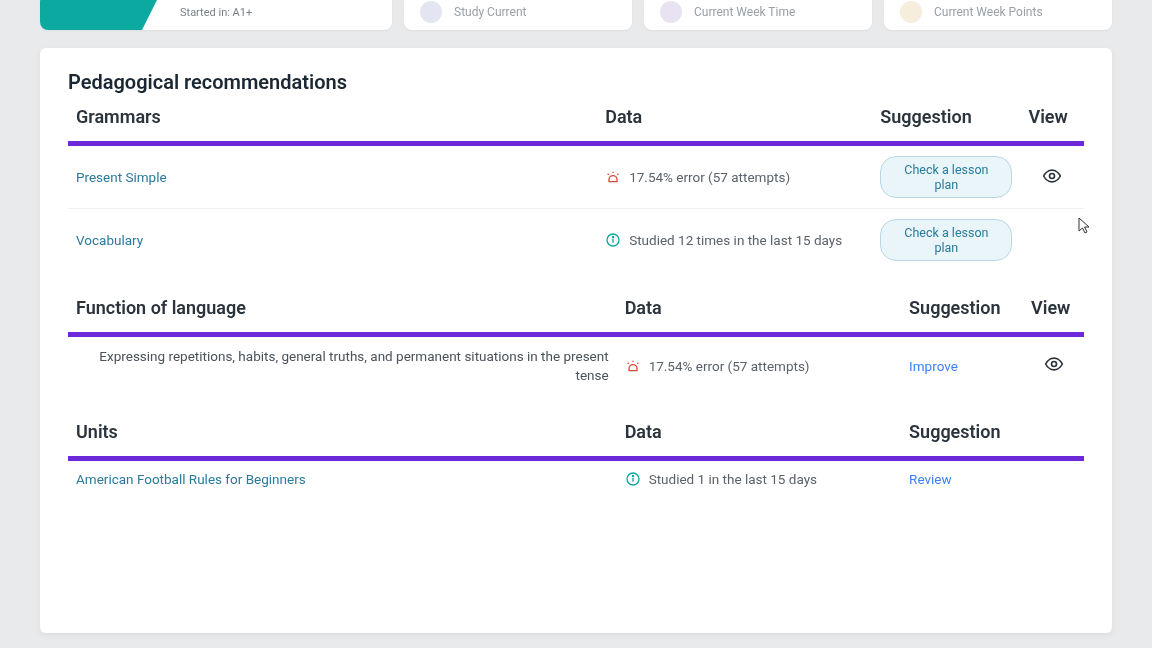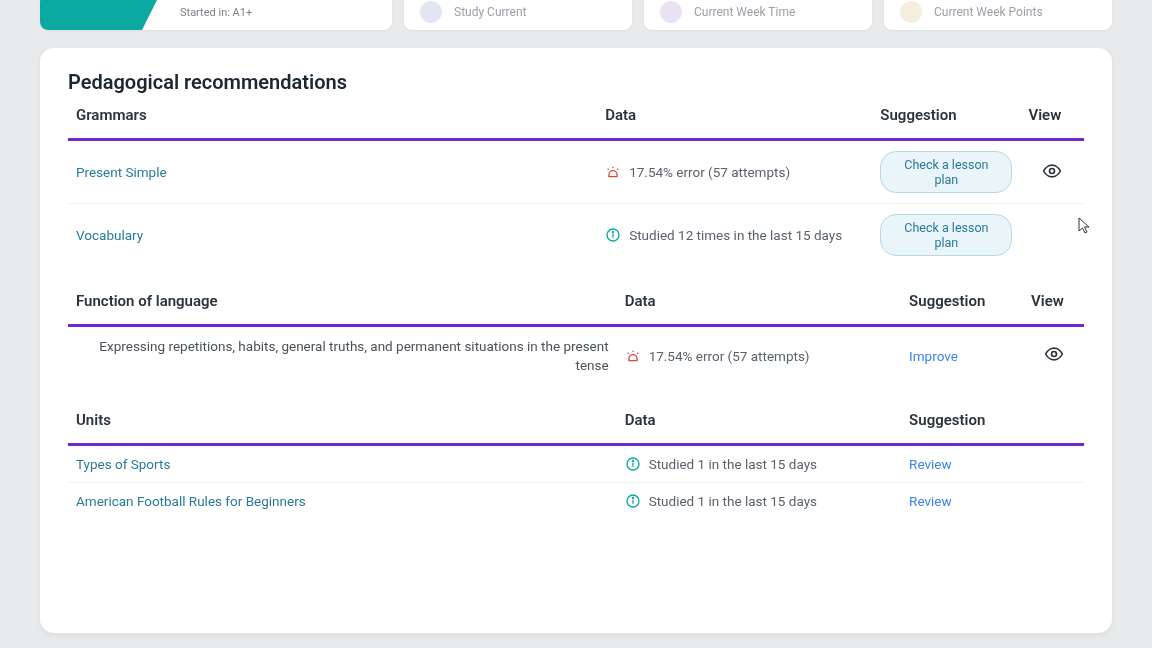--- a/index.html
+++ b/index.html
@@ -49,45 +49,45 @@
     .top-card .icon-circle {
       width: 22px; height: 22px;
       border-radius: 50%;
       background: #e3e6f2;
       margin-right: 12px;
       flex-shrink: 0;
     }
     .main-panel {
       background: #fff;
       margin: 18px 40px 0 40px;
-      border-radius: 14px;
+      border-radius: 6px;
       box-shadow: 0 2px 6px rgba(0,0,0,0.06);
       padding: 22px 28px 10px 28px;
       height: 585px;
     }
     .title {
       font-size: 20px;
       font-weight: 600;
       color: #1b2733;
     }
     .subtitle {
       font-size: 13.5px;
       color: #8a9097;
       margin-top: 4px;
       margin-bottom: 20px;
     }
     .section { margin-bottom: 14px; }
     .tbl { width: 100%; border-collapse: collapse; }
     .tbl th {
       text-align: left;
       font-weight: 600;
-      font-size: 15px;
+      font-size: 18px;
       color: #2b343d;
       padding: 12px 8px 14px 8px;
-      border-bottom: 3px solid #6d28d9;
+      border-bottom: 5px solid #6d28d9;
     }
     .tbl td {
       font-size: 13.5px;
       padding: 10px 8px;
       border-bottom: 1px solid #eef0f2;
       vertical-align: middle;
     }
     .tbl tr:last-child td { border-bottom: none; }
     .link-cell { color: #2a7a9c; }
     .text-cell { color: #4a525a; }
@@ -235,47 +235,33 @@
     <table class="tbl">
       <thead>
         <tr>
           <th style="width:54%">Units</th>
           <th style="width:28%">Data</th>
           <th style="width:18%">Suggestion</th>
         </tr>
       </thead>
       <tbody id="units-body">
           <tr>
-            <td class="link-cell">Types of Sports</td>
+            <td class="link-cell">American Football Rules for Beginners</td>
             <td>
               <div class="data-cell">
                 <svg class="icon-info" width="16" height="16" viewBox="0 0 24 24" fill="none" stroke="currentColor" stroke-width="2">
                   <circle cx="12" cy="12" r="9"></circle>
                   <line x1="12" y1="10" x2="12" y2="16"></line>
                   <circle cx="12" cy="7.5" r="0.8" fill="currentColor"></circle>
                 </svg>
                 <span>Studied 1 in the last 15 days</span>
               </div>
             </td>
             <td class="suggestion-cell">Review</td>
           </tr>
-          <tr>
-            <td class="link-cell">American Football Rules for Beginners</td>
-            <td>
-              <div class="data-cell">
-                <svg class="icon-info" width="16" height="16" viewBox="0 0 24 24" fill="none" stroke="currentColor" stroke-width="2">
-                  <circle cx="12" cy="12" r="9"></circle>
-                  <line x1="12" y1="10" x2="12" y2="16"></line>
-                  <circle cx="12" cy="7.5" r="0.8" fill="currentColor"></circle>
-                </svg>
-                <span>Studied 1 in the last 15 days</span>
-              </div>
-            </td>
-            <td class="suggestion-cell">Review</td>
-          </tr>
         </tbody>
     </table>
   </div>
 </div>
 
 <svg class="cursor" width="14" height="18" viewBox="0 0 14 18">
   <path d="M1 1 L1 14 L4.5 11 L7 16 L9 15 L6.5 10 L11 10 Z" fill="#fff" stroke="#333" stroke-width="1"></path>
 </svg>
 
 </body></html>

